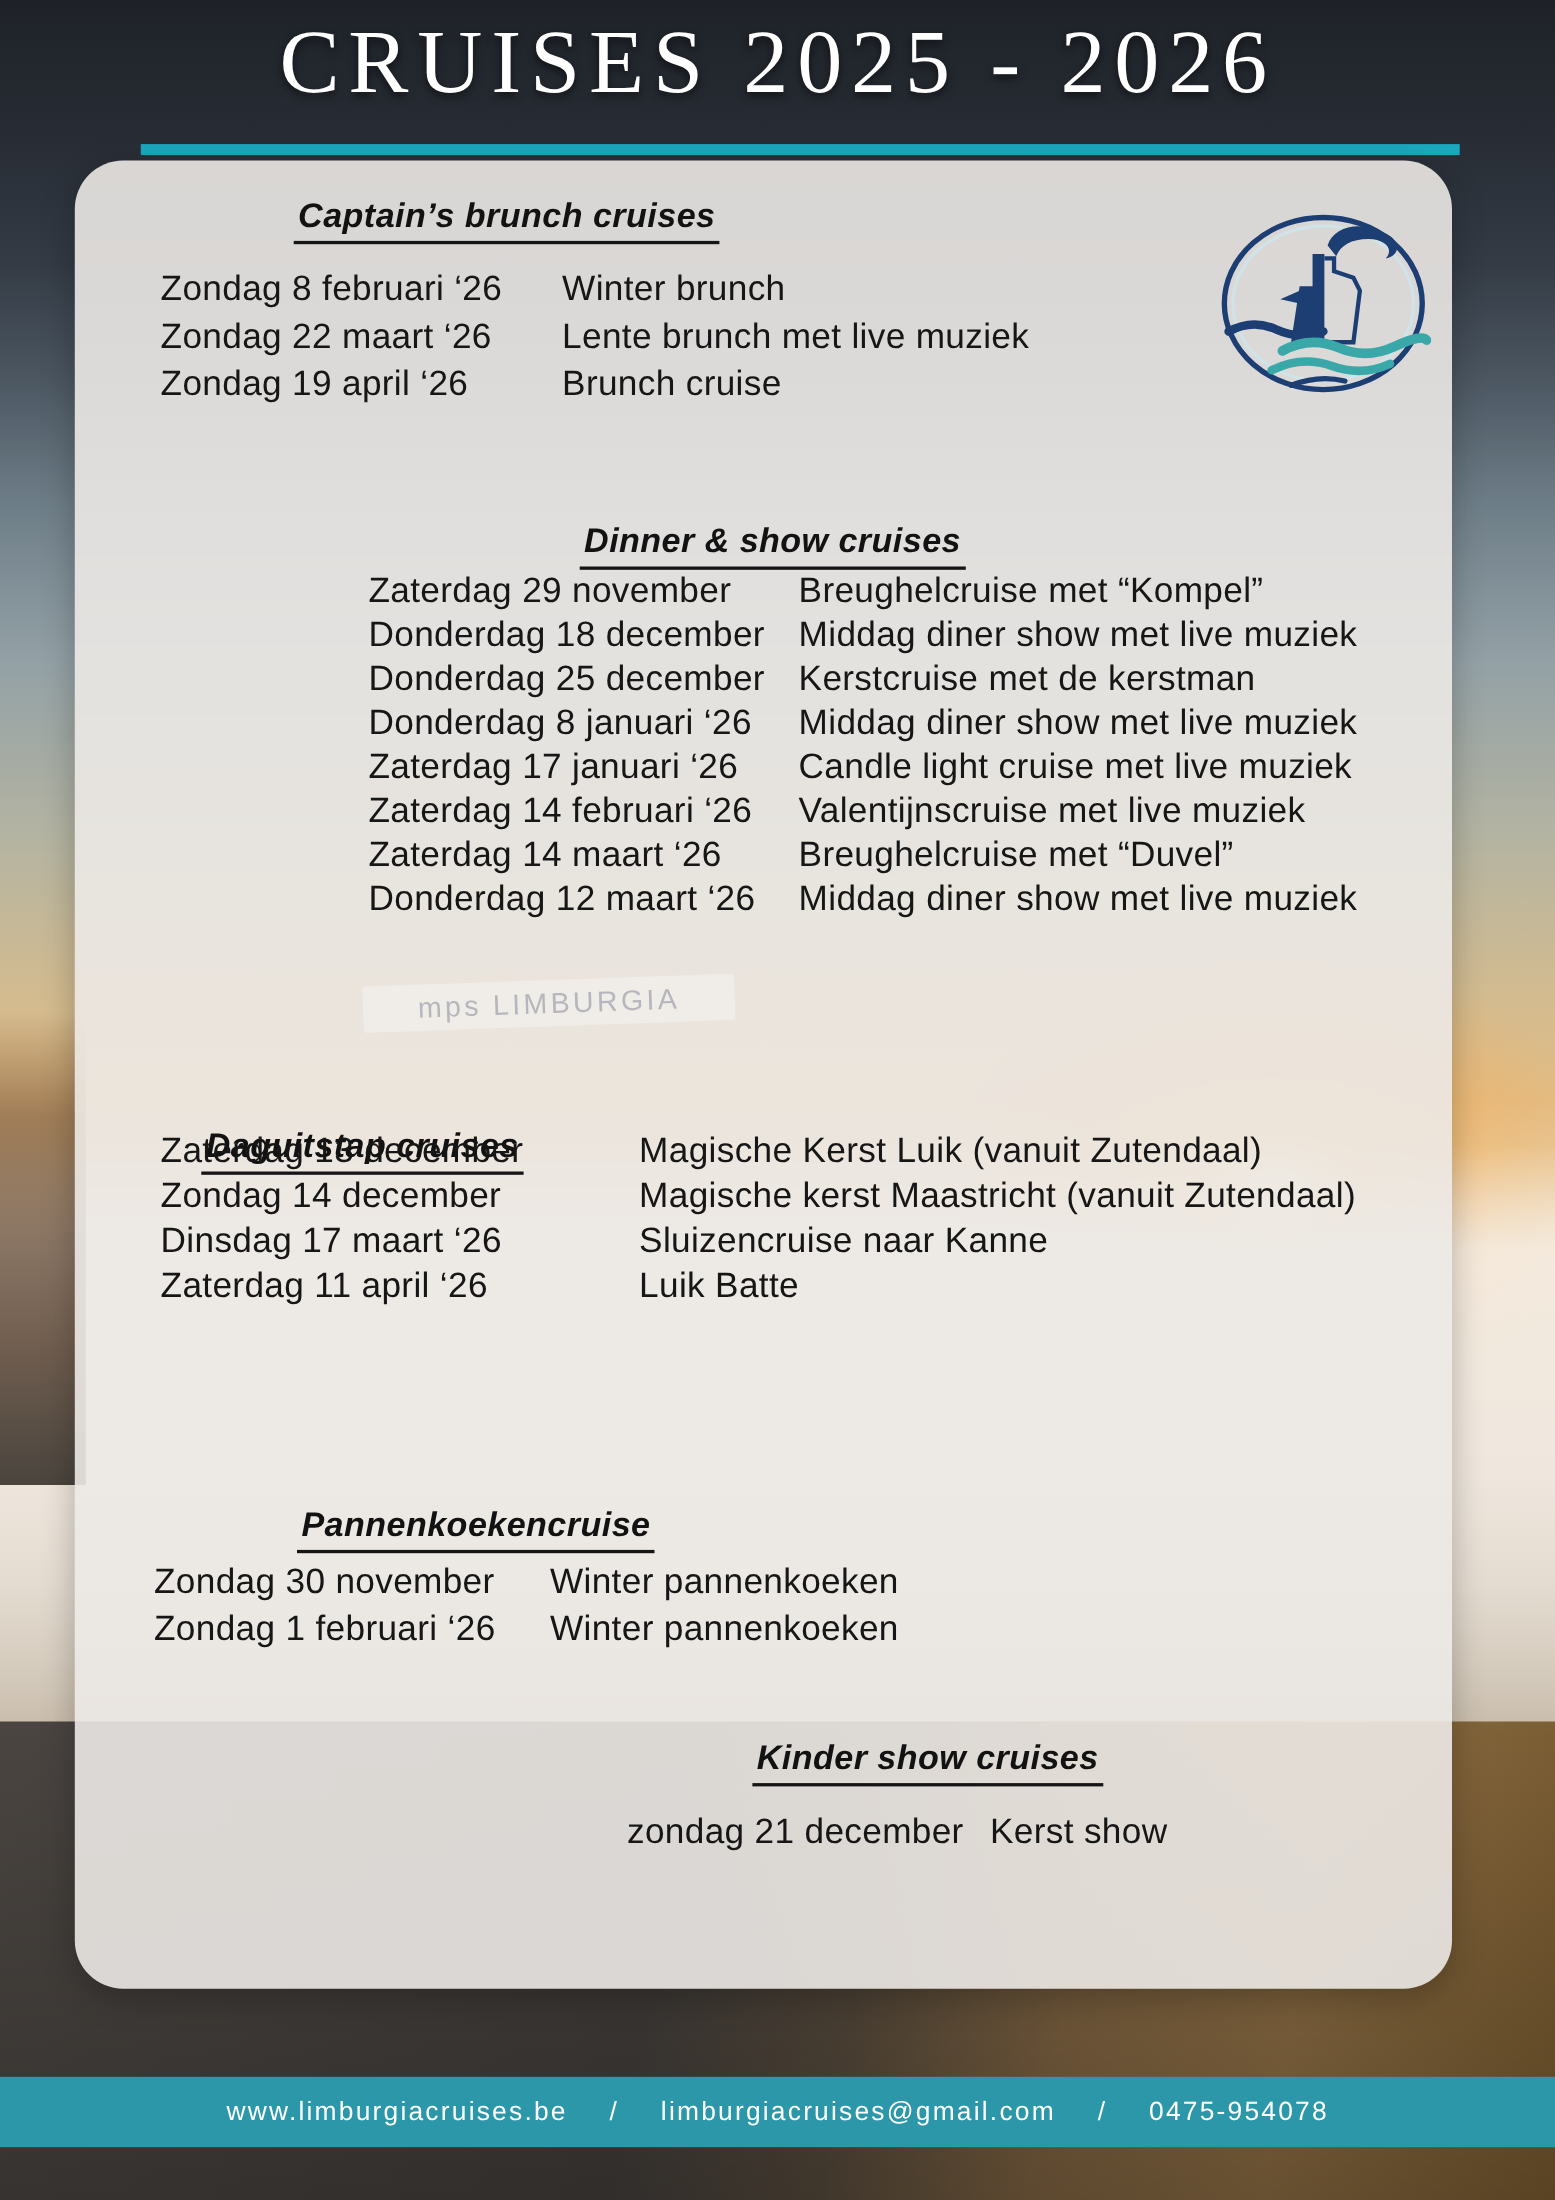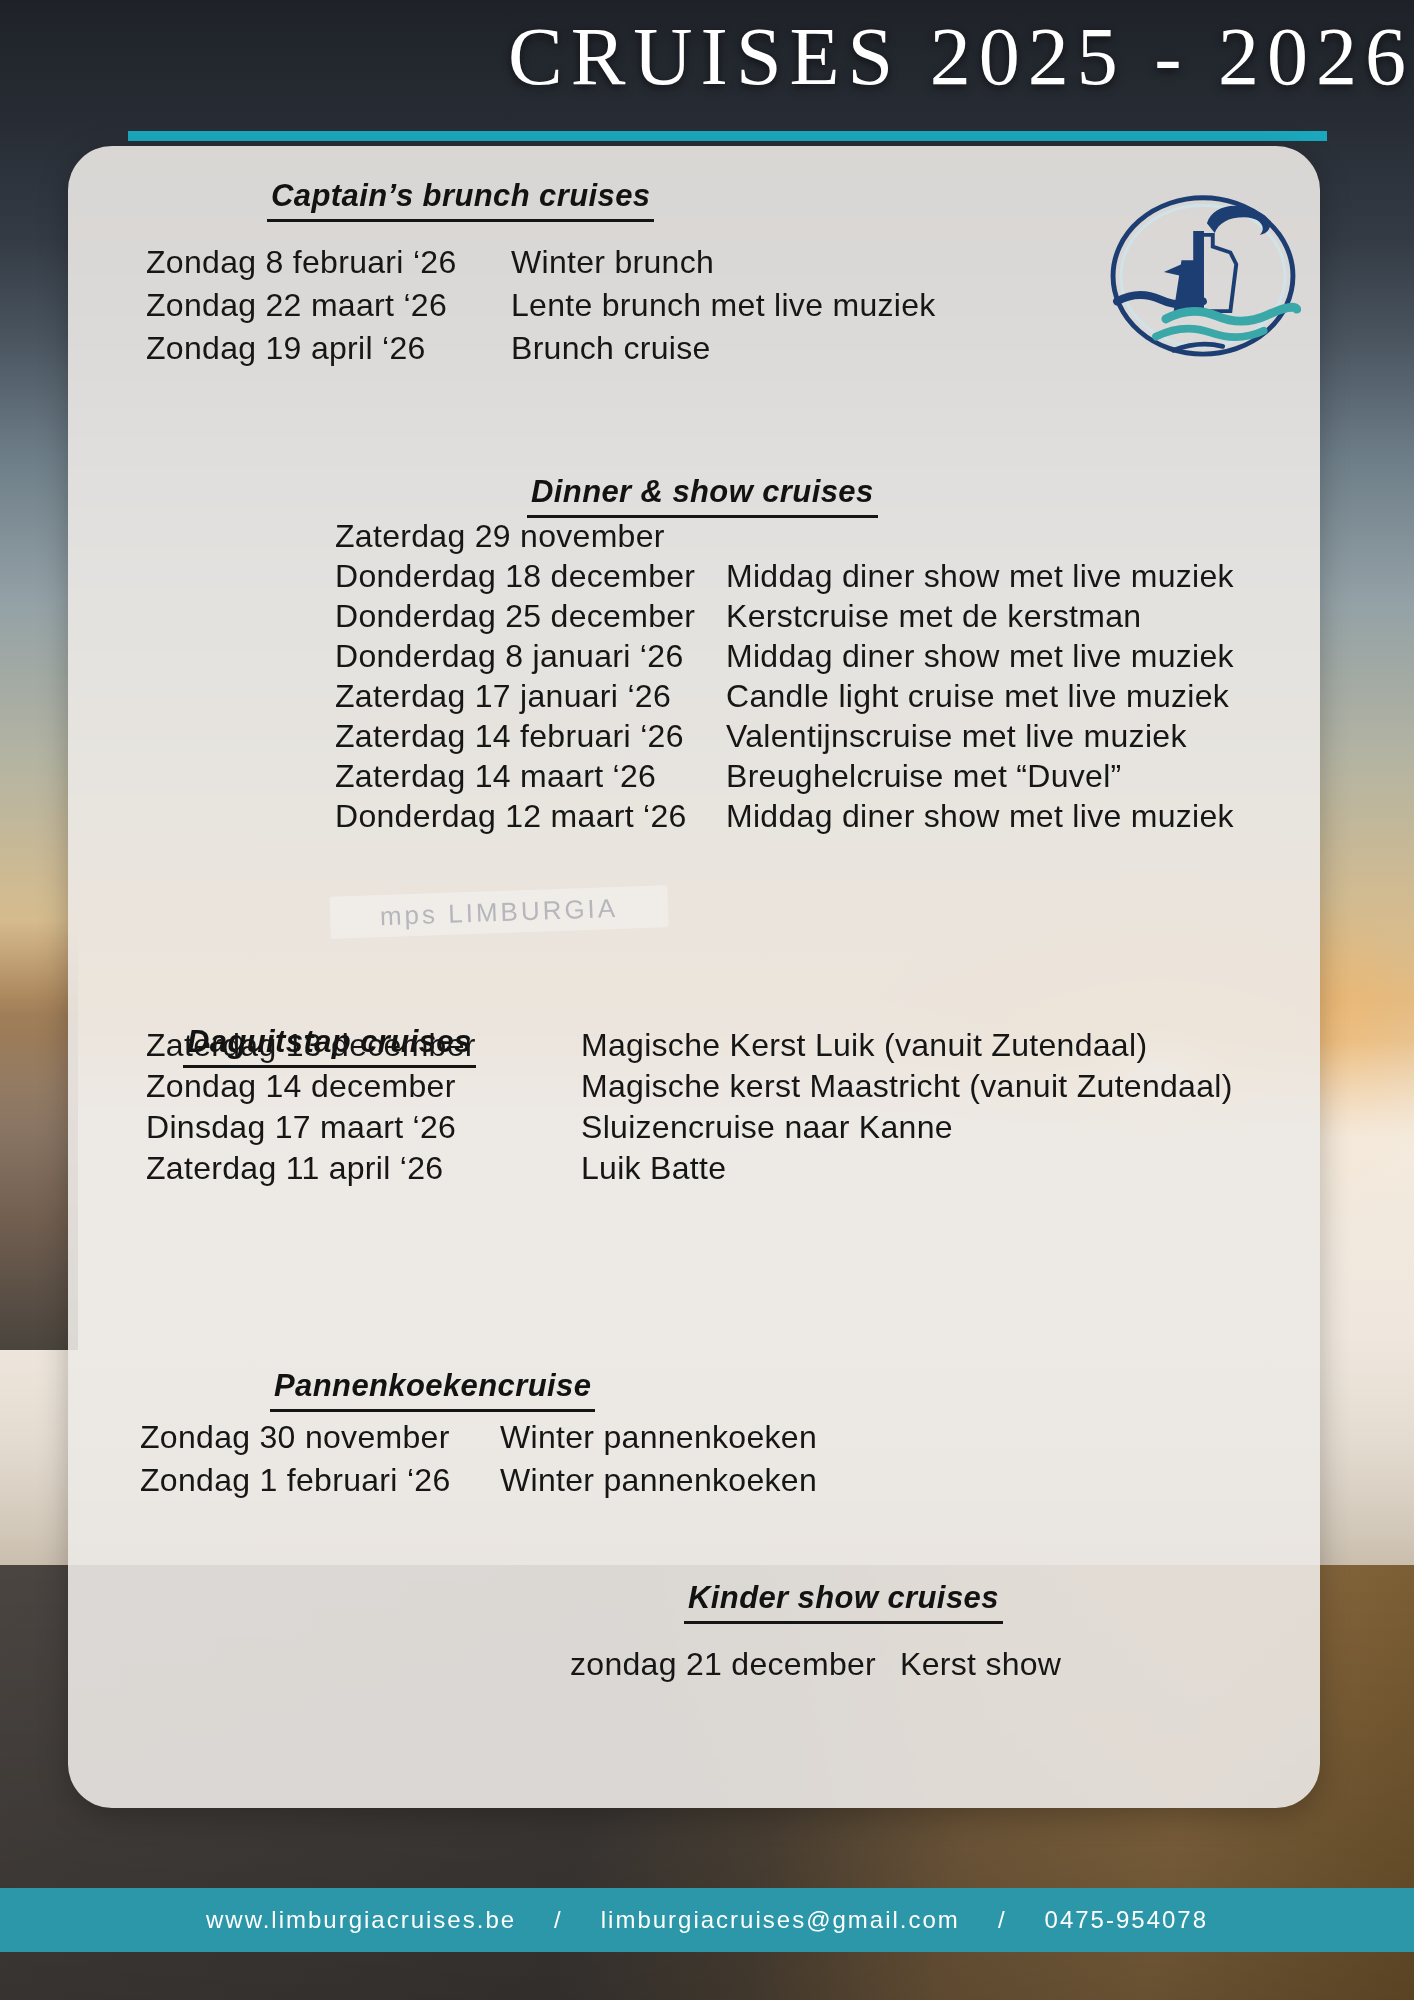--- a/index.html
+++ b/index.html
@@ -24,21 +24,21 @@
   .bg-trees-left{position:absolute;left:0;top:920px;width:78px;height:430px;
     background:linear-gradient(180deg, rgba(120,85,55,0) 0%,
       rgba(105,72,45,0.55) 22%, rgba(70,48,32,0.75) 70%, rgba(45,40,34,0.85) 100%);}
   .bg-ground{position:absolute;left:0;top:1565px;width:100%;height:435px;
     background:linear-gradient(100deg, #4a4541 0%, #413d3a 42%, #54483a 55%,
       #7c6140 68%, #8a6b42 82%, #76592f 100%);}
   .bg-ground:after{content:"";position:absolute;inset:0;
     background:linear-gradient(180deg, rgba(0,0,0,0) 0%, rgba(0,0,0,0.25) 100%);}
 
   
-  .title{position:absolute;left:0;top:10px;width:100%;text-align:right;
+  .title{position:absolute;left:0;top:10px;width:100%;text-align:center;
     font-family:"Liberation Serif",serif;font-size:82px;letter-spacing:8px;
     color:#ffffff;text-shadow:0 3px 8px rgba(0,0,0,0.55);white-space:nowrap;}
   .accent-bar{position:absolute;left:128px;top:131px;width:1199px;height:10px;}
 
   
   .card{position:absolute;left:68px;top:146px;width:1252px;height:1662px;
     border-radius:44px;background:rgba(236,233,230,0.90);
     box-shadow:0 8px 30px rgba(0,0,0,0.25);}
   .sec-heading{position:absolute;font-size:31px;font-weight:bold;font-style:italic;
     letter-spacing:0.4px;color:#121212;border-bottom:3px solid #151515;
@@ -110,20 +110,21 @@
         <div class="row">
           <span class="date">Zondag 19 april ‘26</span>
           <span class="desc">Brunch cruise</span>
         </div>
       </div>
 
     <div class="sec-heading" id="sec-dinner-h">Dinner &amp; show cruises</div>
     <div class="rows" id="sec-dinner-r">
         <div class="row">
           <span class="date">Zaterdag 29 november</span>
+          <span class="desc">Breughelcruise met “Kompel”</span>
         </div>
         <div class="row">
           <span class="date">Donderdag 18 december</span>
           <span class="desc">Middag diner show met live muziek</span>
         </div>
         <div class="row">
           <span class="date">Donderdag 25 december</span>
           <span class="desc">Kerstcruise met de kerstman</span>
         </div>
         <div class="row">

